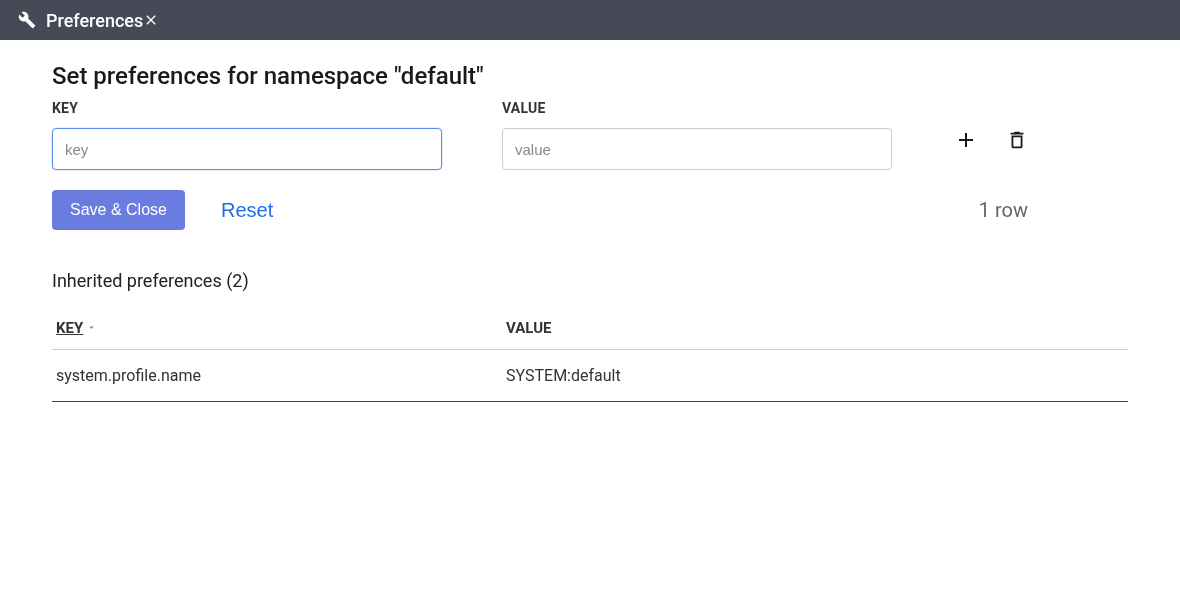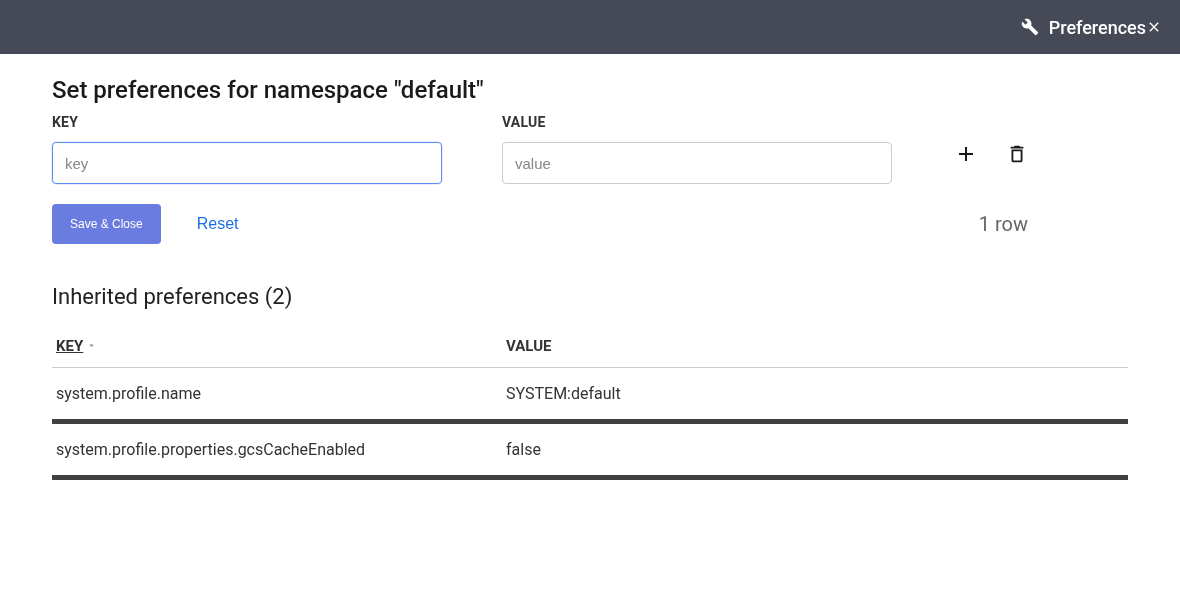--- a/index.html
+++ b/index.html
@@ -8,24 +8,24 @@
     font-size: 15px;
     color: #222;
     background: #fff;
     width: 1180px;
     height: 616px;
     overflow: hidden;
   }
   .modal-header {
     background: #464a57;
     color: #fff;
-    height: 54px;
-    display: flex;
-    align-items: center;
-    justify-content: flex-end;
+    height: 40px;
+    display: flex;
+    align-items: center;
+    justify-content: flex-start;
     padding: 0 18px;
   }
   .modal-header-left {
     display: flex;
     align-items: center;
     gap: 10px;
     font-size: 18px;
     font-weight: 500;
   }
   .modal-header .wrench {
@@ -104,41 +104,41 @@
     align-items: center;
     margin-bottom: 40px;
   }
   .btn-primary {
     background: #6a7ce0;
     color: #fff;
     border: none;
     border-radius: 4px;
     height: 40px;
     padding: 0 18px;
-    font-size: 12px;
+    font-size: 16px;
     font-weight: 500;
     cursor: pointer;
   }
   .btn-link {
     background: transparent;
     border: none;
     color: #1e6ee6;
-    font-size: 16px;
+    font-size: 20px;
     cursor: pointer;
     margin-left: 36px;
     text-align: right;
   }
   .row-count {
     margin-left: auto;
     color: #666;
     font-size: 20px;
     padding-right: 100px;
   }
   h2.section-title {
-    font-size: 22px;
+    font-size: 18px;
     font-weight: 400;
     color: #222;
     margin-bottom: 18px;
   }
   table.inherited {
     width: 100%;
     border-collapse: collapse;
     font-size: 16px;
   }
   table.inherited th {
@@ -157,21 +157,21 @@
     display: inline-flex;
     align-items: center;
     gap: 3px;
     cursor: pointer;
   }
   table.inherited th .sort-caret {
     color: #888;
   }
   table.inherited td {
     padding: 16px 4px;
-    border-bottom: 5px solid #404040;
+    border-bottom: 1px solid #404040;
     color: #333;
   }
 </style>
 </head>
 <body>
 
 <div class="modal-header">
   <div class="modal-header-left">
     <span class="wrench">
       <svg width="18" height="18" viewBox="0 0 24 24" fill="currentColor">
@@ -237,20 +237,16 @@
           </span>
         </th>
         <th>VALUE</th>
       </tr>
     </thead>
     <tbody>
       <tr>
         <td>system.profile.name</td>
         <td>SYSTEM:default</td>
       </tr>
-      <tr>
-        <td>system.profile.properties.gcsCacheEnabled</td>
-        <td>false</td>
-      </tr>
     </tbody>
   </table>
 
 </div>
 
 </body></html>

